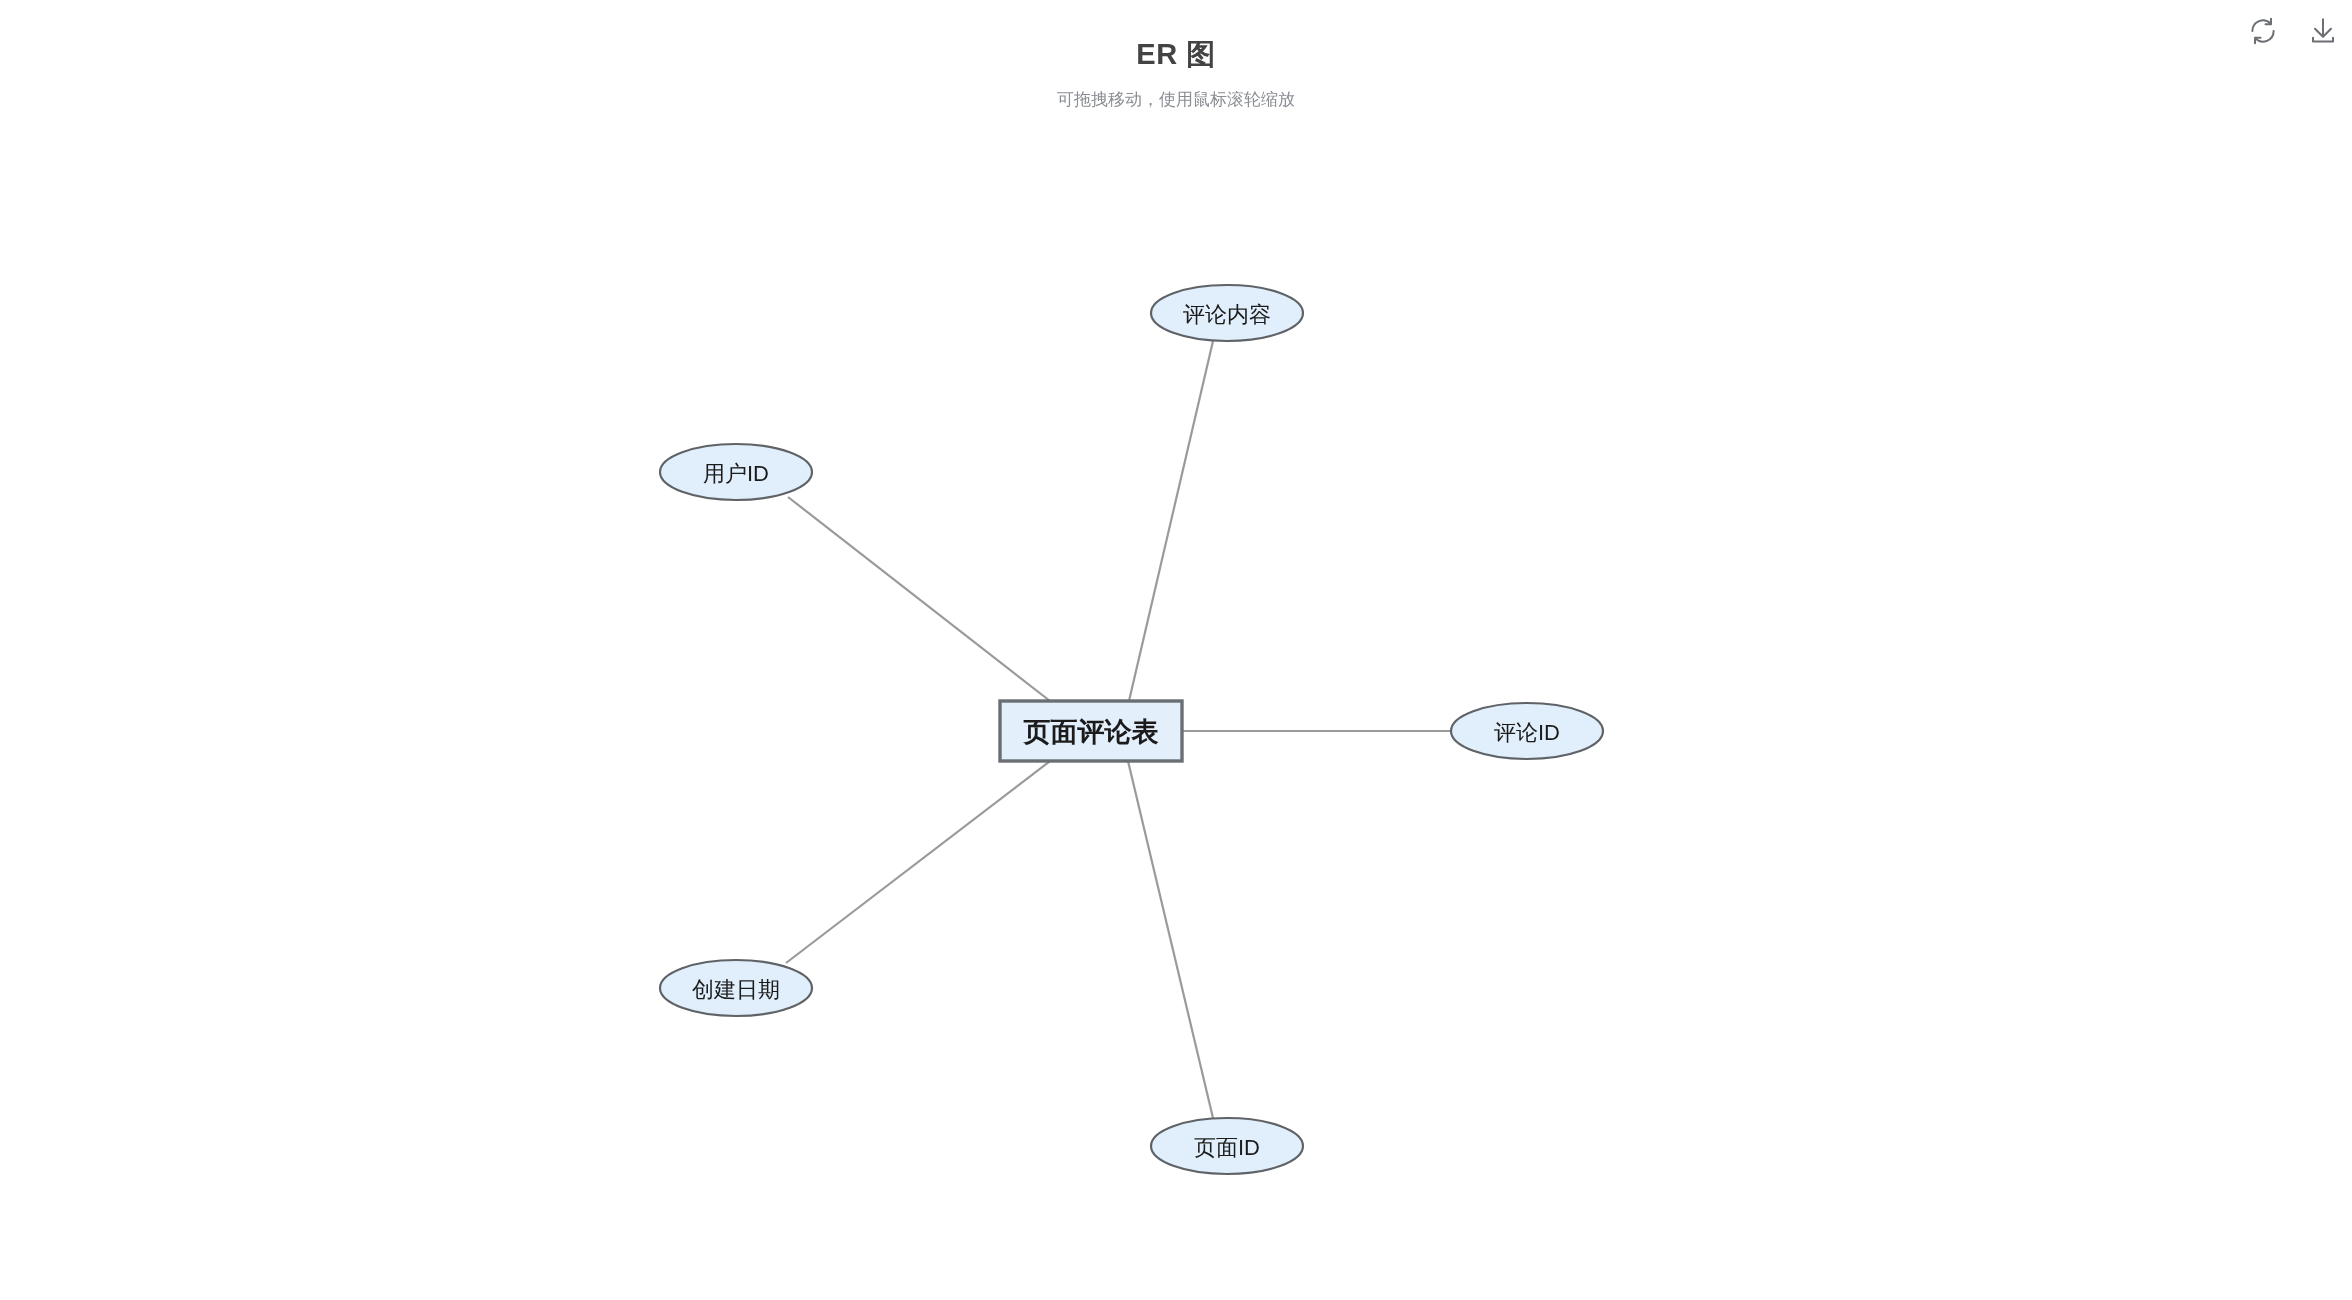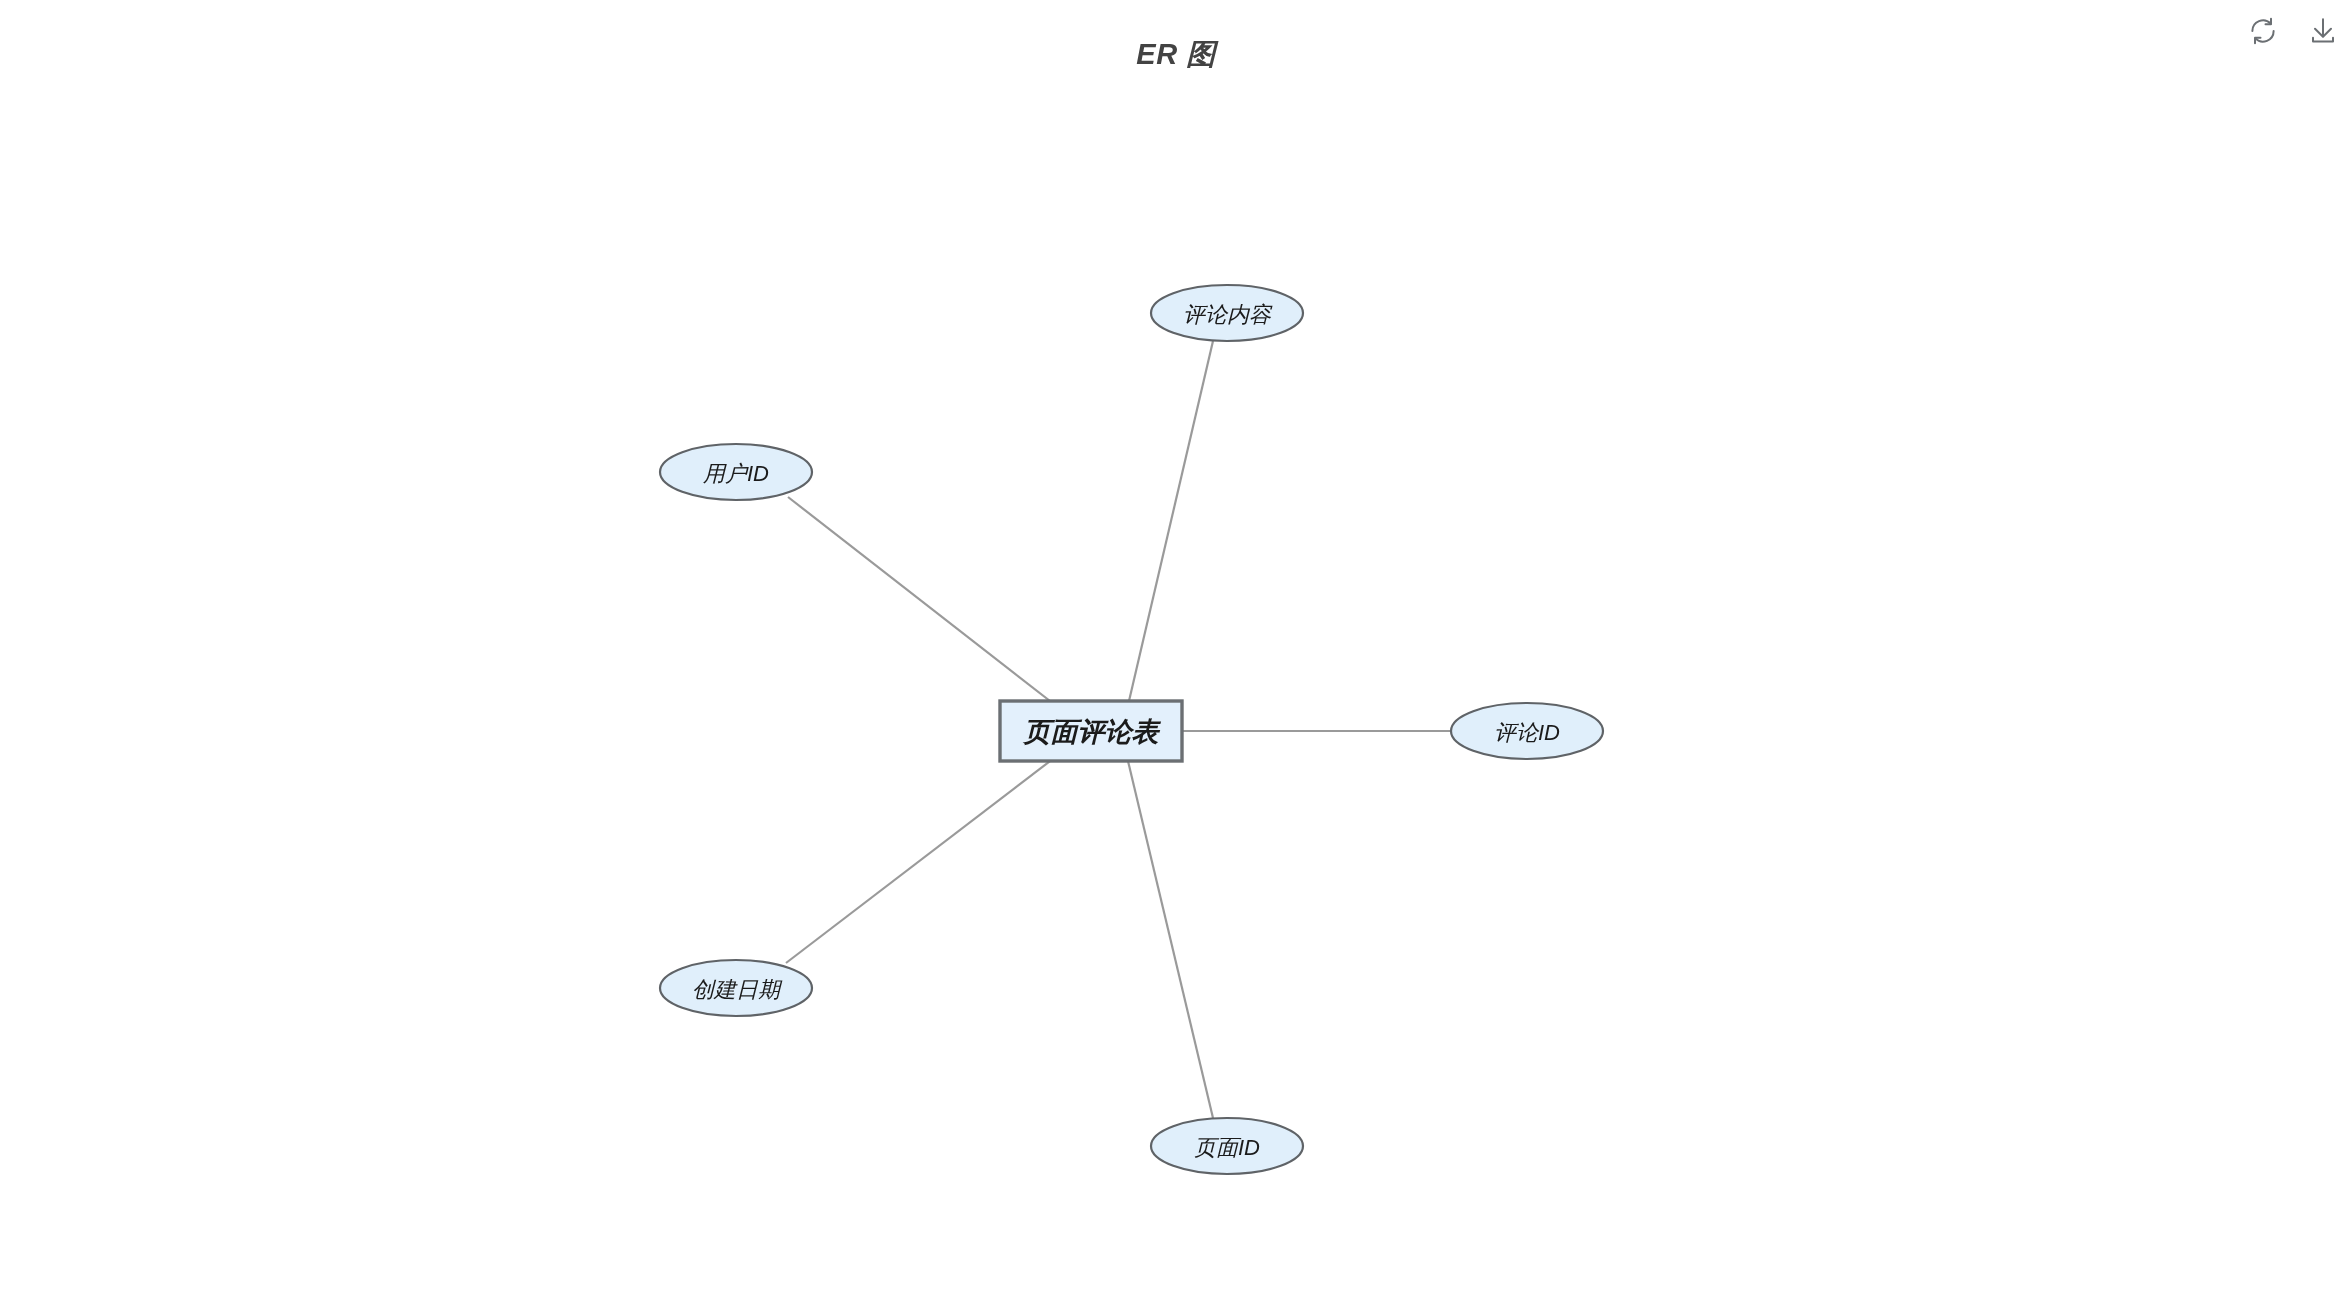--- a/index.html
+++ b/index.html
@@ -12,21 +12,20 @@
     height: 1300px;
     overflow: hidden;
     font-family: "Liberation Sans", "DejaVu Sans", sans-serif;
     position: relative;
   }
 
   #app {
     position: absolute;
     inset: 0;
     background: #ffffff;
-    font-style: italic;
   }
 
   
   .header {
     position: absolute;
     top: 0;
     left: 0;
     width: 2352px;
     height: 150px;
     text-align: center;
@@ -144,20 +143,21 @@
           <line x1="12" y1="2.6" x2="12" y2="16.2"></line>
           <polyline points="5.6 10.2 12 16.6 18.4 10.2"></polyline>
           <polyline points="4 17.4 4 20.4 20 20.4 20 17.4"></polyline>
         </svg>
       </span>
     </button>
   </div>
 
   <div class="header">
     <h1 class="page-title">ER 图</h1>
+    <p class="page-subtitle">可拖拽移动，使用鼠标滚轮缩放</p>
   </div>
 
   <div class="canvas">
     <svg id="diagram-svg" viewBox="0 0 2352 1300" xmlns="http://www.w3.org/2000/svg">
       <g id="edge-layer">
           <line x1="1129" y1="701" x2="1213" y2="341" class="edge"></line>
           <line x1="1059" y1="708" x2="788" y2="497" class="edge"></line>
           <line x1="1182" y1="731" x2="1451" y2="731" class="edge"></line>
           <line x1="1058" y1="755" x2="786" y2="963" class="edge"></line>
           <line x1="1128" y1="761" x2="1213" y2="1118" class="edge"></line>

